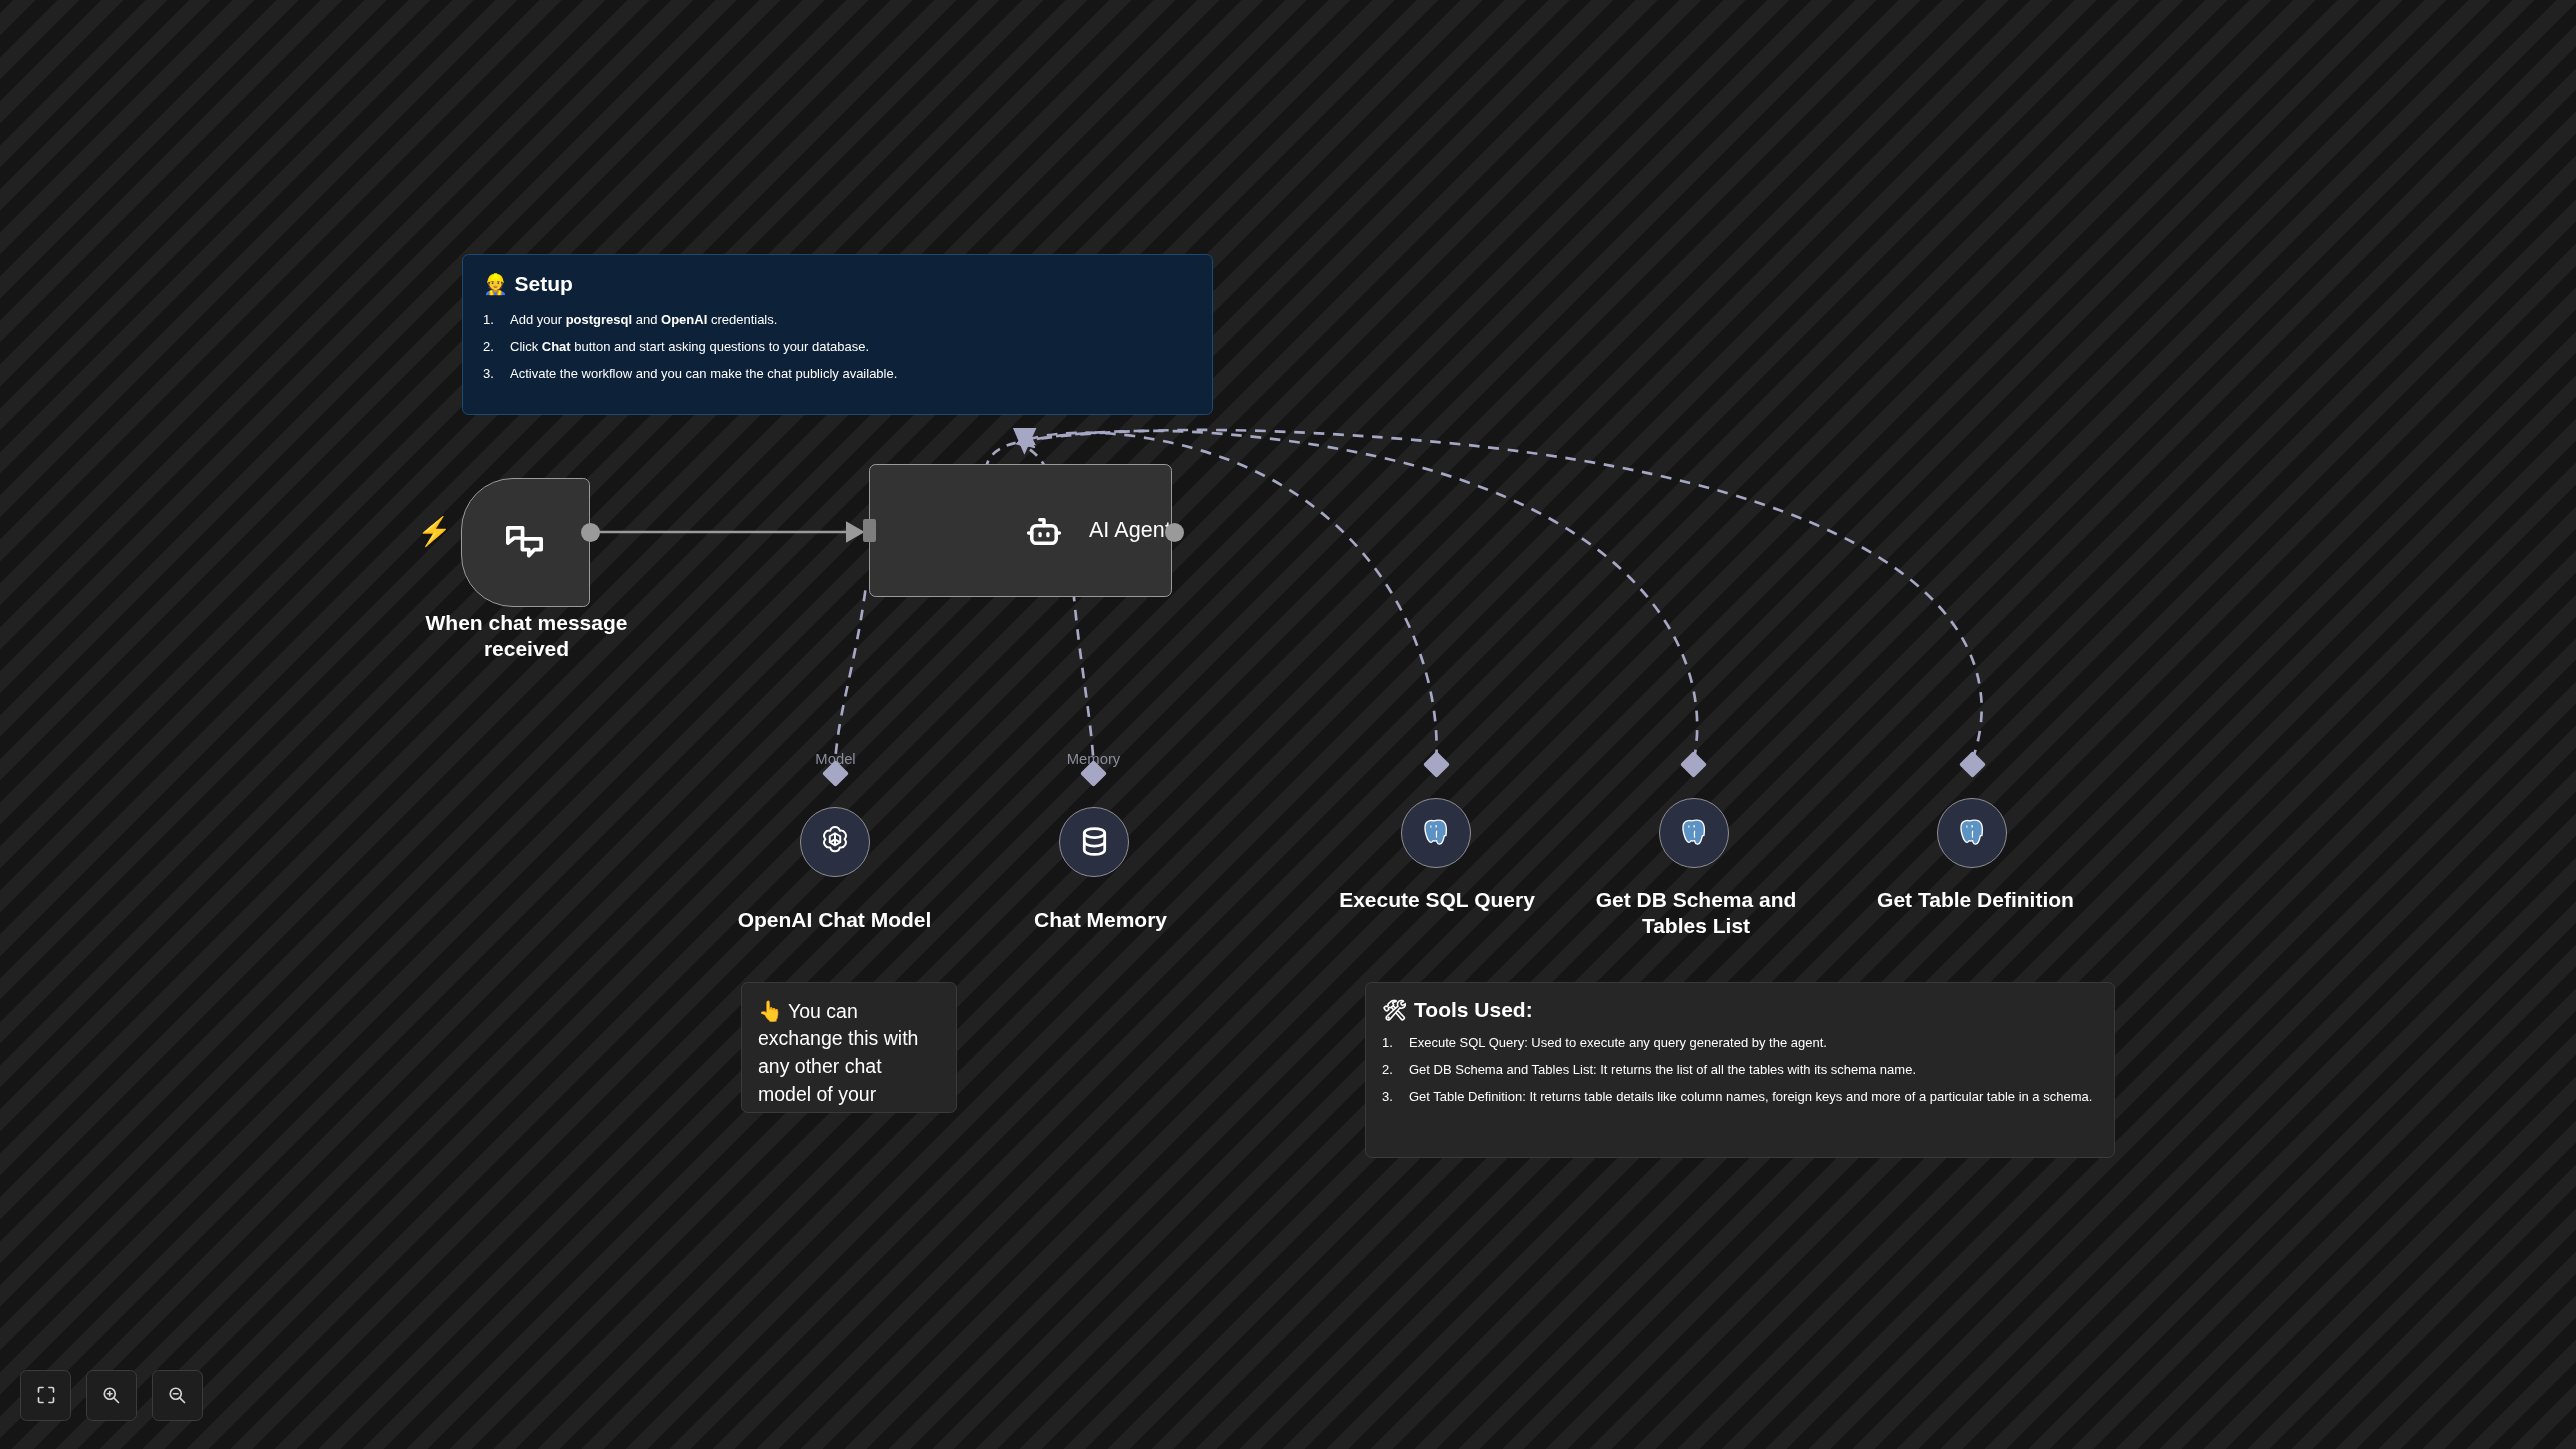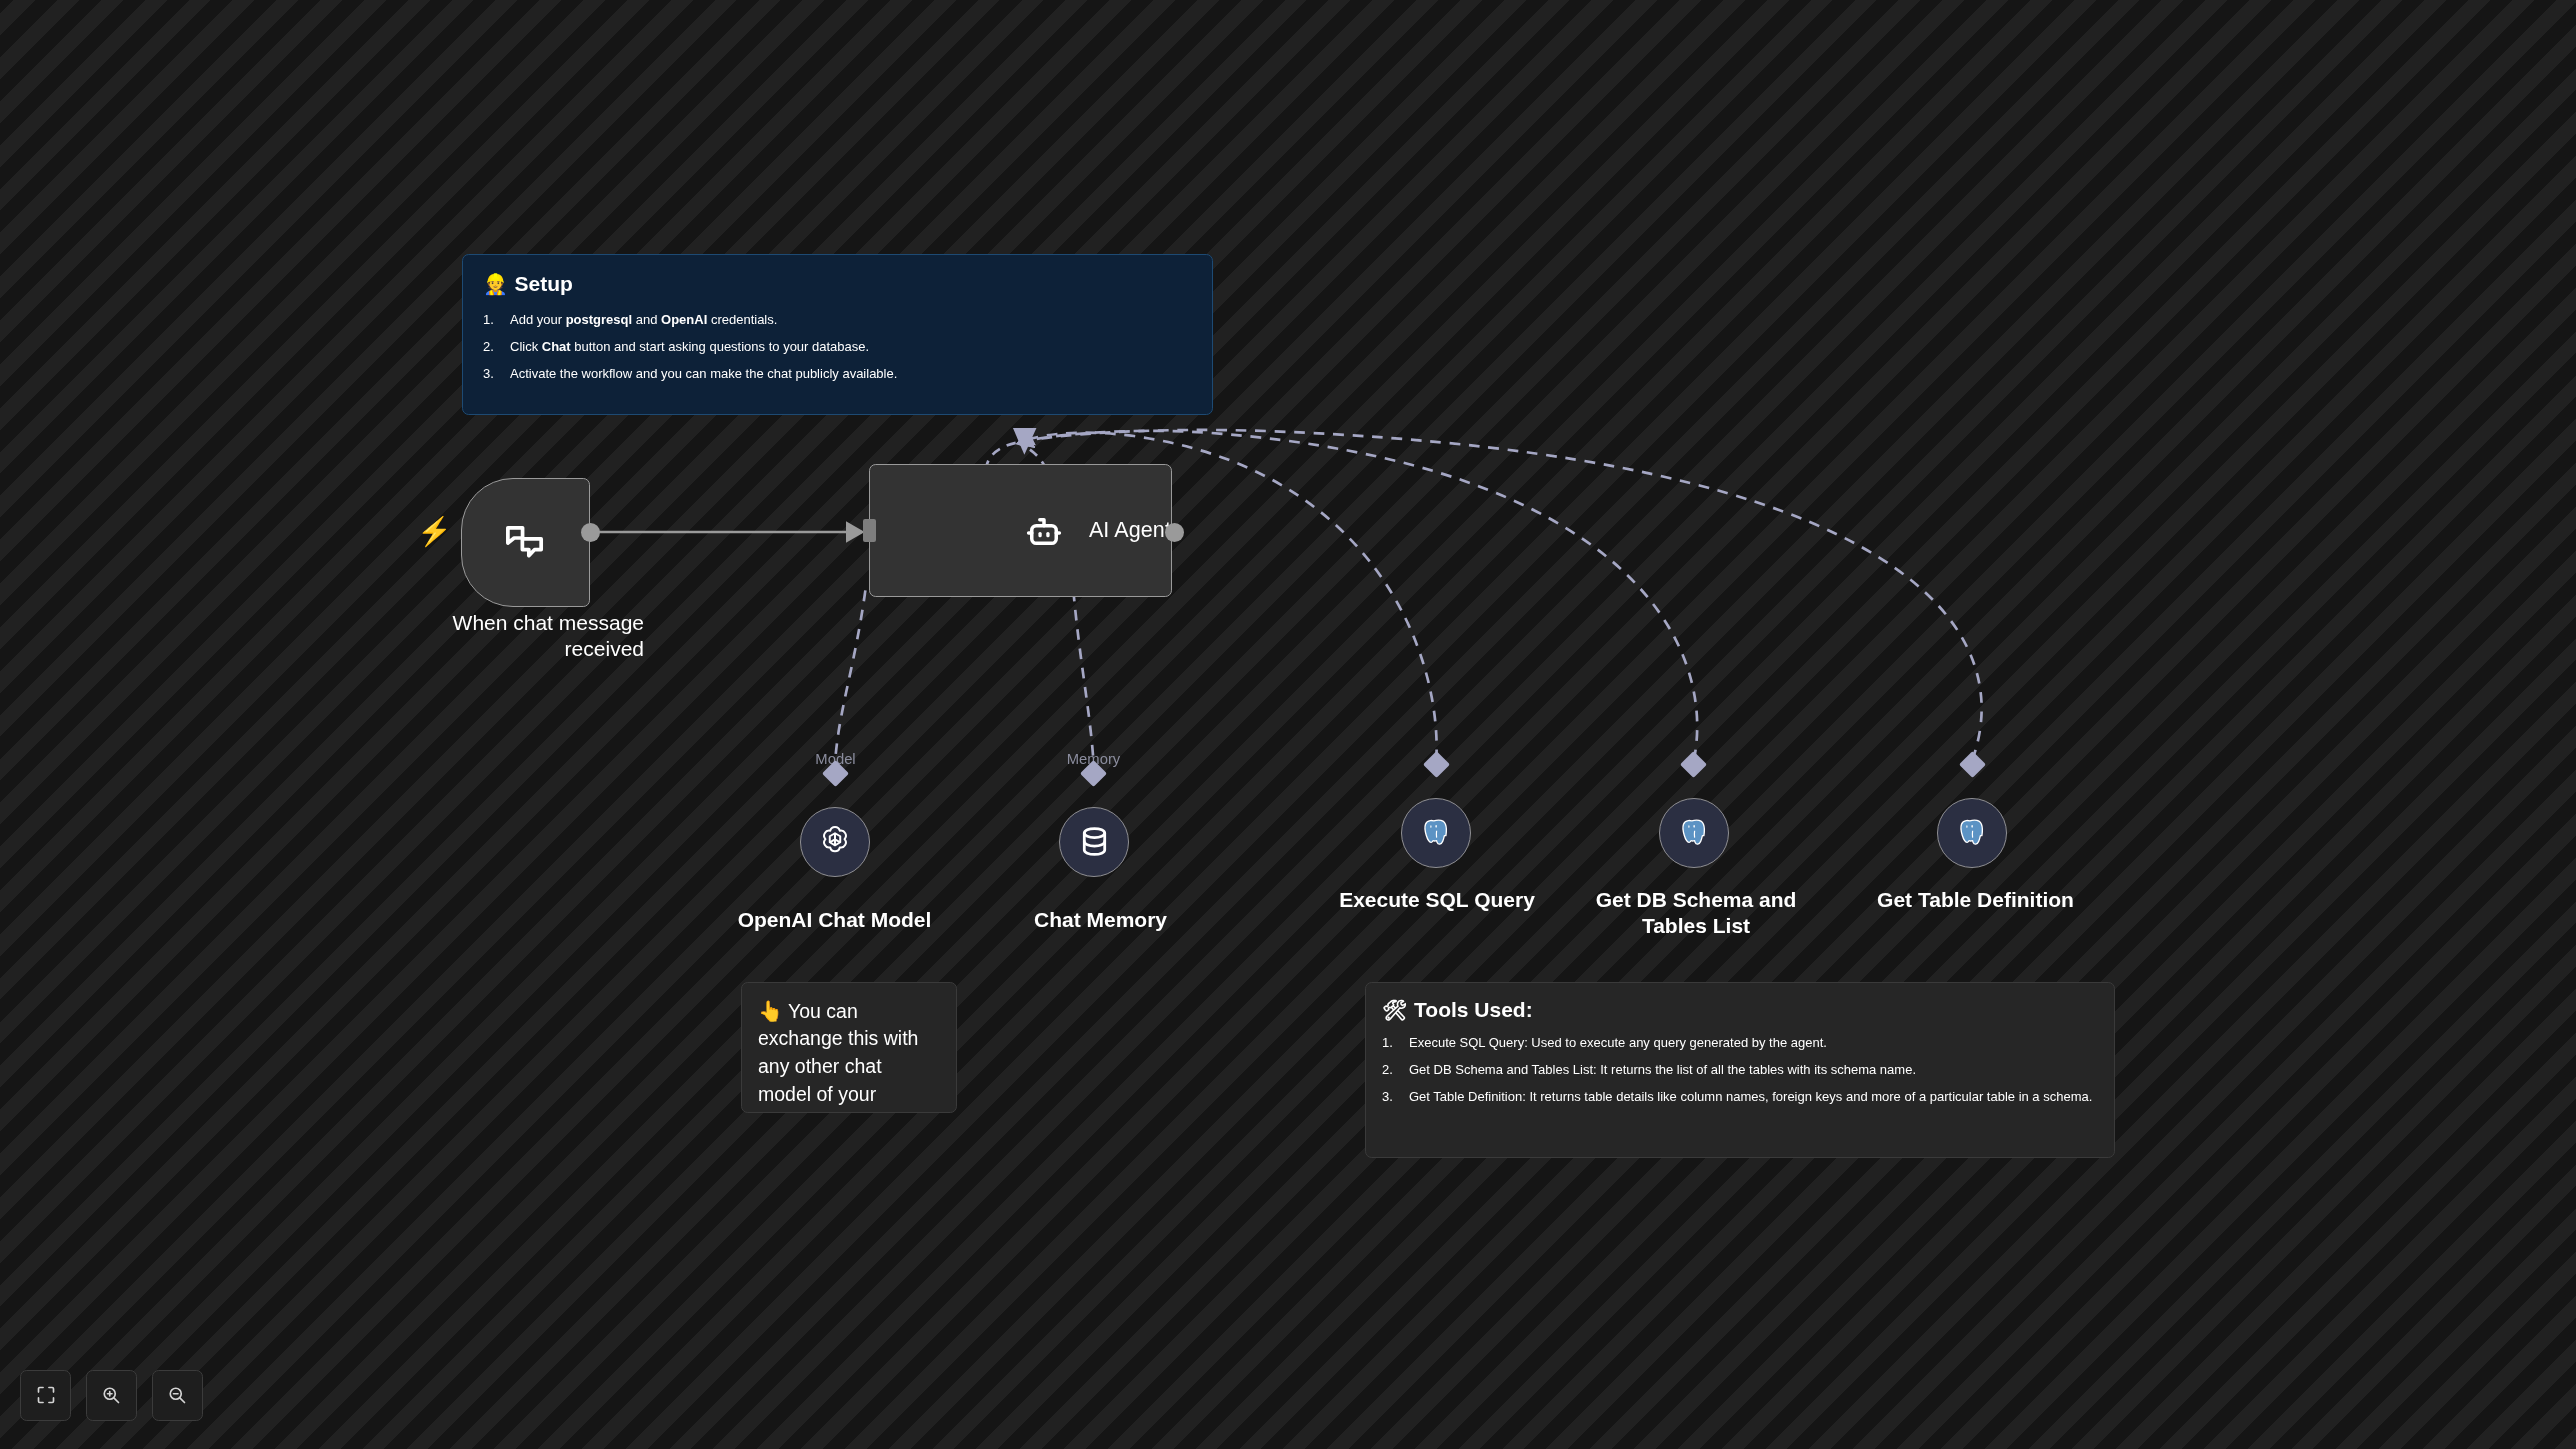--- a/index.html
+++ b/index.html
@@ -28,22 +28,22 @@
     background:#333333;
     border:1.3px solid #9a9a9a;
     border-radius:6.7px;
   }
   .node-inner { display:flex; align-items:center; height:100%; }
   .node-icon { display:flex; align-items:center; justify-content:center; }
   .node-title-inside {
     color:#ffffff; font-size:21.5px; font-weight:400; letter-spacing:0.1px;
   }
   .node-caption {
-    position:absolute; text-align:right; color:#ffffff;
-    font-size:21px; font-weight:400; line-height:1.22;
+    position:absolute; text-align:center; color:#ffffff;
+    font-size:21px; font-weight:700; line-height:1.22;
   }
   
   .trigger-node { border-radius:52px 6.7px 6.7px 52px; }
 
   .port-out {
     position:absolute; width:19px; height:19px; border-radius:50%;
     background:#9a9a9a;
   }
   .port-in {
     position:absolute; width:13.4px; height:23px; background:#7e7e7e;

